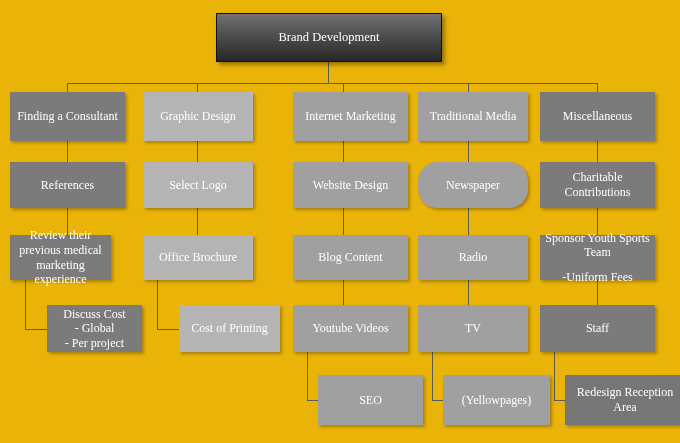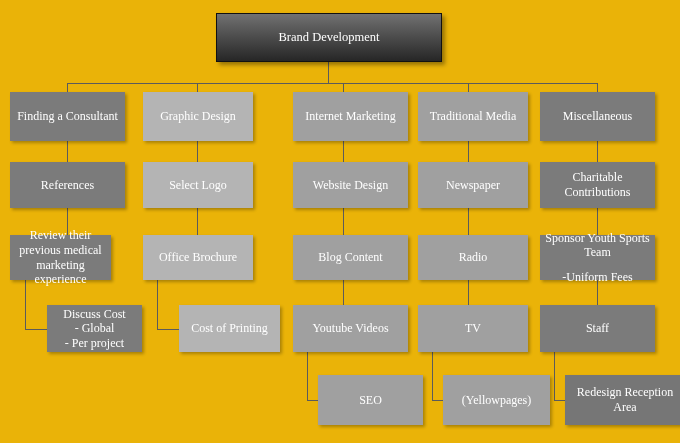--- a/index.html
+++ b/index.html
@@ -139,21 +139,21 @@
 
   <div class="node tone-mid" style="left:318px; top:375px; width:105px; height:50px;">
     <span class="nlabel">SEO</span>
   </div>
 
   <div class="node tone-mid" style="left:418px; top:92px; width:110px; height:49px;">
     <span class="nlabel">Traditional Media</span>
   </div>
   <div class="conn conn-v" style="left:468px; top:141px; width:1px; height:21px;"></div>
 
-  <div class="node tone-mid" style="left:418px; top:162px; width:110px; height:46px;">
+  <div class="node tone-mid" style="left:418px; top:162px; width:110px; height:46px;border-radius:19px;">
     <span class="nlabel">Newspaper</span>
   </div>
   <div class="conn conn-v" style="left:468px; top:208px; width:1px; height:27px;"></div>
 
   <div class="node tone-mid" style="left:418px; top:235px; width:110px; height:45px;">
     <span class="nlabel">Radio</span>
   </div>
   <div class="conn conn-v" style="left:468px; top:280px; width:1px; height:25px;"></div>
 
   <div class="node tone-mid" style="left:418px; top:305px; width:110px; height:47px;">

